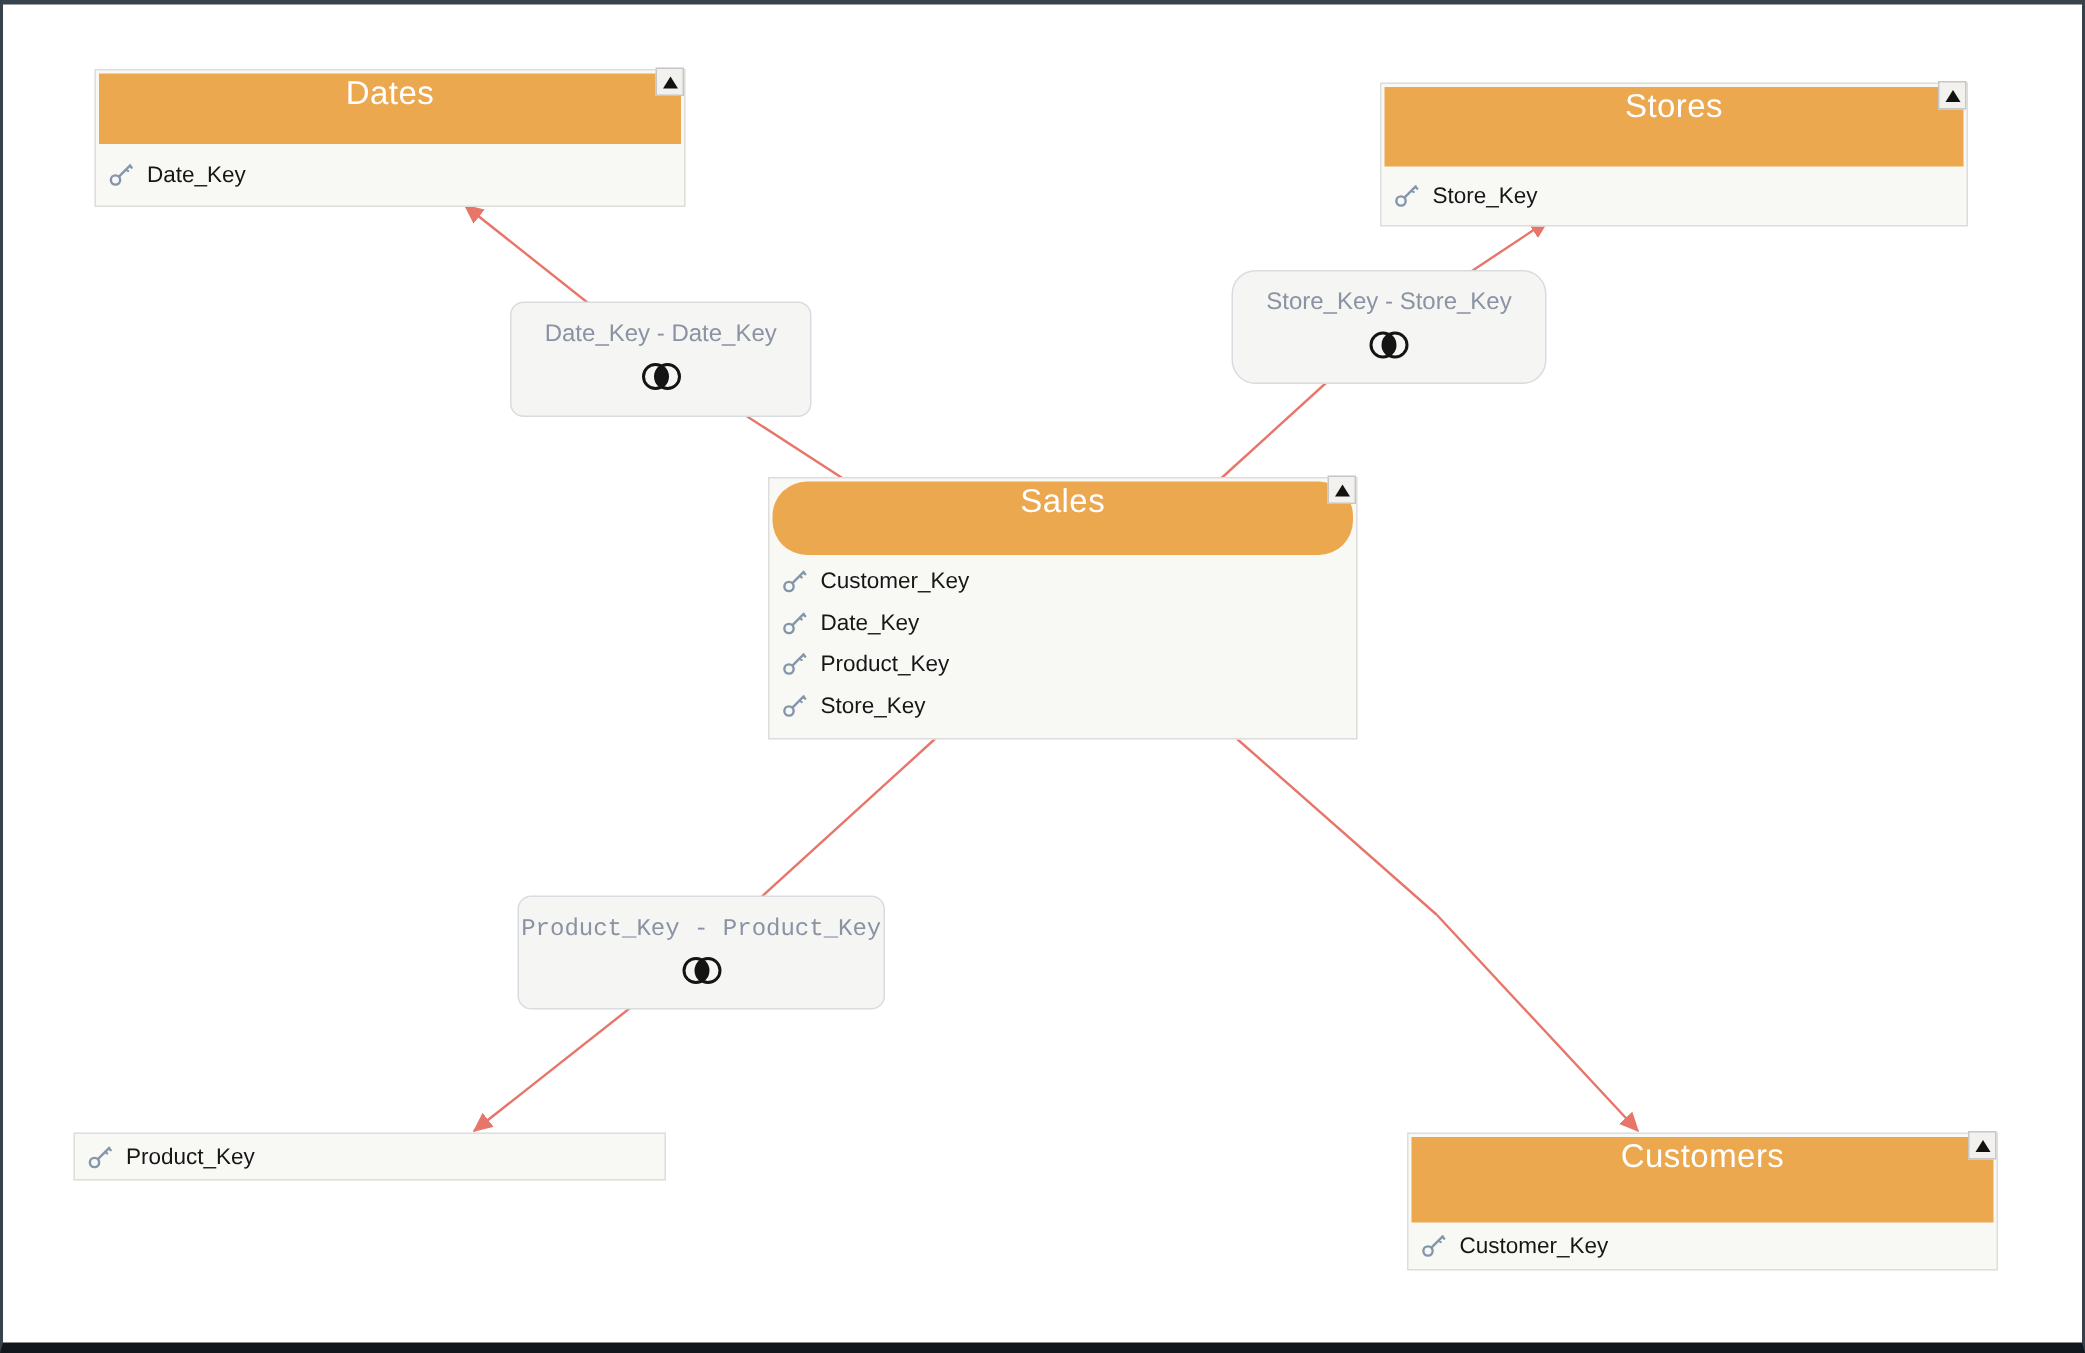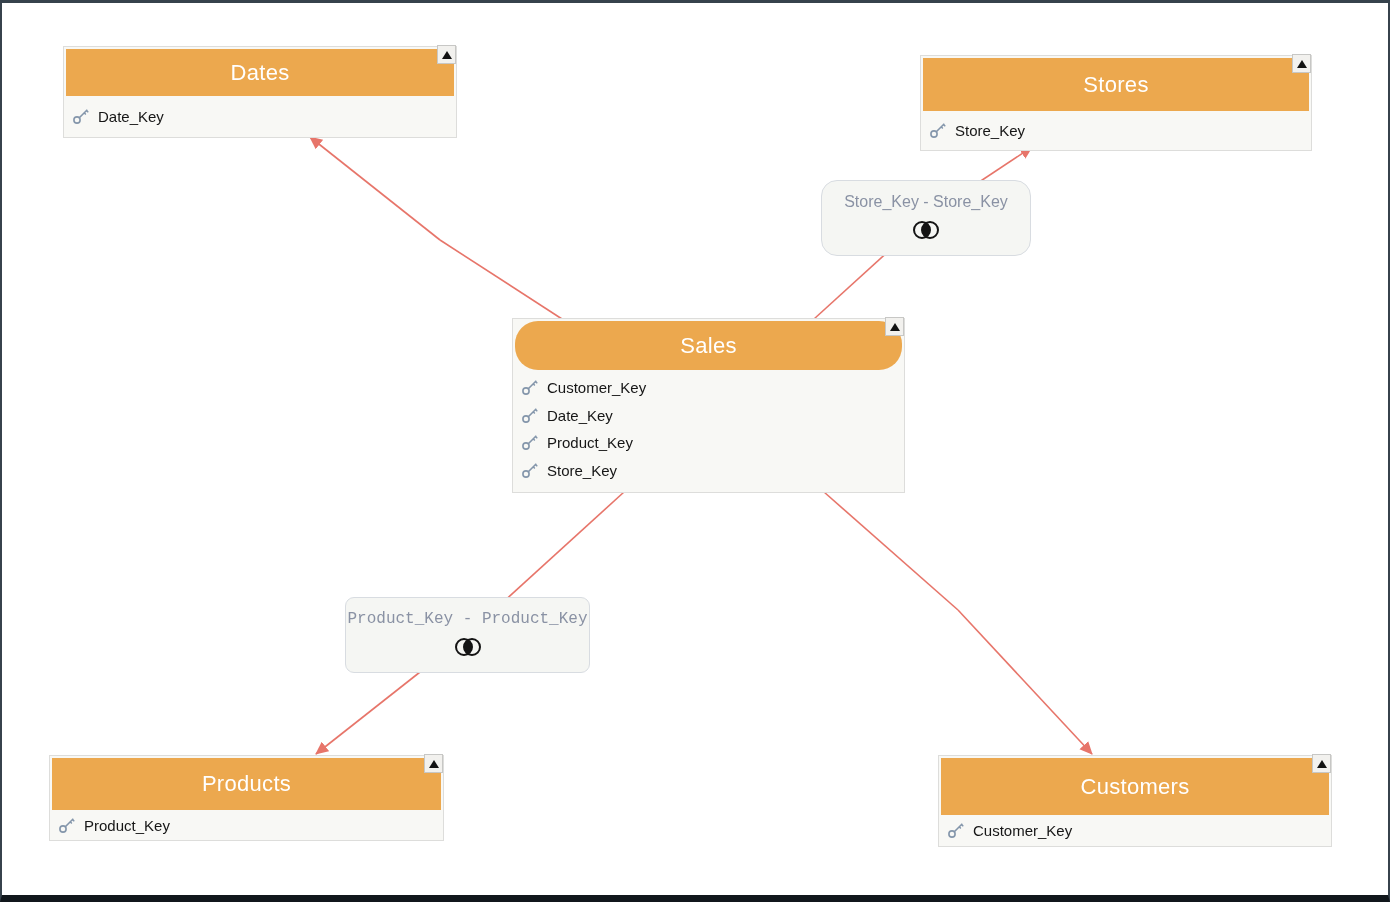--- a/index.html
+++ b/index.html
@@ -14,21 +14,21 @@
 
   .connectors { position:absolute; left:0; top:0; width:100%; height:100%; z-index:1; }
 
   
   .tbl {
     position:absolute; z-index:3; box-sizing:border-box;
     background:#f8f8f5; border:1px solid #dddddb;
   }
   .tbl-header {
     position:relative; margin:2px 2px 0 2px; background:#eca84e;
-    display:flex; align-items:center; justify-content:center;
+    display:flex; align-items:flex-start; justify-content:center;
   }
   .tbl-title { color:#ffffff; font-size:22px; font-weight:400; letter-spacing:0.3px; }
   .collapse-btn {
     position:absolute; top:-4px; right:-2px; width:19px; height:19px;
     box-sizing:border-box; background:#f2f1ee; border:1px solid #c7c7c5;
     display:flex; align-items:center; justify-content:center; cursor:pointer;
   }
   .tri {
     width:0; height:0;
     border-left:5.5px solid transparent; border-right:5.5px solid transparent;
@@ -177,26 +177,20 @@
         <svg class="key-icon" width="17" height="17" viewBox="0 0 17 17">
           <circle cx="5" cy="12" r="3.1" fill="none" stroke="#8496ab" stroke-width="1.6"></circle>
           <path d="M7.3 9.7 L14.8 2.2 M14.5 2.5 L15.8 3.8 M12.2 4.8 L13.4 6" fill="none" stroke="#8496ab" stroke-width="1.6" stroke-linecap="round"></path>
         </svg>
         <span>Store_Key</span>
       </div>
     </div>
   </div>
 
   <div class="tbl tbl-products">
-    <div class="tbl-header">
-      <span class="tbl-title">Products</span>
-      <span class="collapse-btn">
-        <span class="tri"></span>
-      </span>
-    </div>
     <div class="tbl-body">
       <div class="col-row">
         <svg class="key-icon" width="17" height="17" viewBox="0 0 17 17">
           <circle cx="5" cy="12" r="3.1" fill="none" stroke="#8496ab" stroke-width="1.6"></circle>
           <path d="M7.3 9.7 L14.8 2.2 M14.5 2.5 L15.8 3.8 M12.2 4.8 L13.4 6" fill="none" stroke="#8496ab" stroke-width="1.6" stroke-linecap="round"></path>
         </svg>
         <span>Product_Key</span>
       </div>
     </div>
   </div>
@@ -212,20 +206,28 @@
       <div class="col-row">
         <svg class="key-icon" width="17" height="17" viewBox="0 0 17 17">
           <circle cx="5" cy="12" r="3.1" fill="none" stroke="#8496ab" stroke-width="1.6"></circle>
           <path d="M7.3 9.7 L14.8 2.2 M14.5 2.5 L15.8 3.8 M12.2 4.8 L13.4 6" fill="none" stroke="#8496ab" stroke-width="1.6" stroke-linecap="round"></path>
         </svg>
         <span>Customer_Key</span>
       </div>
     </div>
   </div>
 
+  <div class="relbox rb-date">
+    <span class="rel-label">Date_Key - Date_Key</span>
+    <svg class="join-icon" width="28" height="20" viewBox="0 0 28 20">
+      <circle cx="10" cy="10" r="8" fill="none" stroke="#141414" stroke-width="2"></circle>
+      <circle cx="18" cy="10" r="8" fill="none" stroke="#141414" stroke-width="2"></circle>
+      <path d="M14 3.1 A8 8 0 0 1 14 16.9 A8 8 0 0 1 14 3.1 Z" fill="#141414"></path>
+    </svg>
+  </div>
 
   <div class="relbox rb-store">
     <span class="rel-label">Store_Key - Store_Key</span>
     <svg class="join-icon" width="28" height="20" viewBox="0 0 28 20">
       <circle cx="10" cy="10" r="8" fill="none" stroke="#141414" stroke-width="2"></circle>
       <circle cx="18" cy="10" r="8" fill="none" stroke="#141414" stroke-width="2"></circle>
       <path d="M14 3.1 A8 8 0 0 1 14 16.9 A8 8 0 0 1 14 3.1 Z" fill="#141414"></path>
     </svg>
   </div>
 

